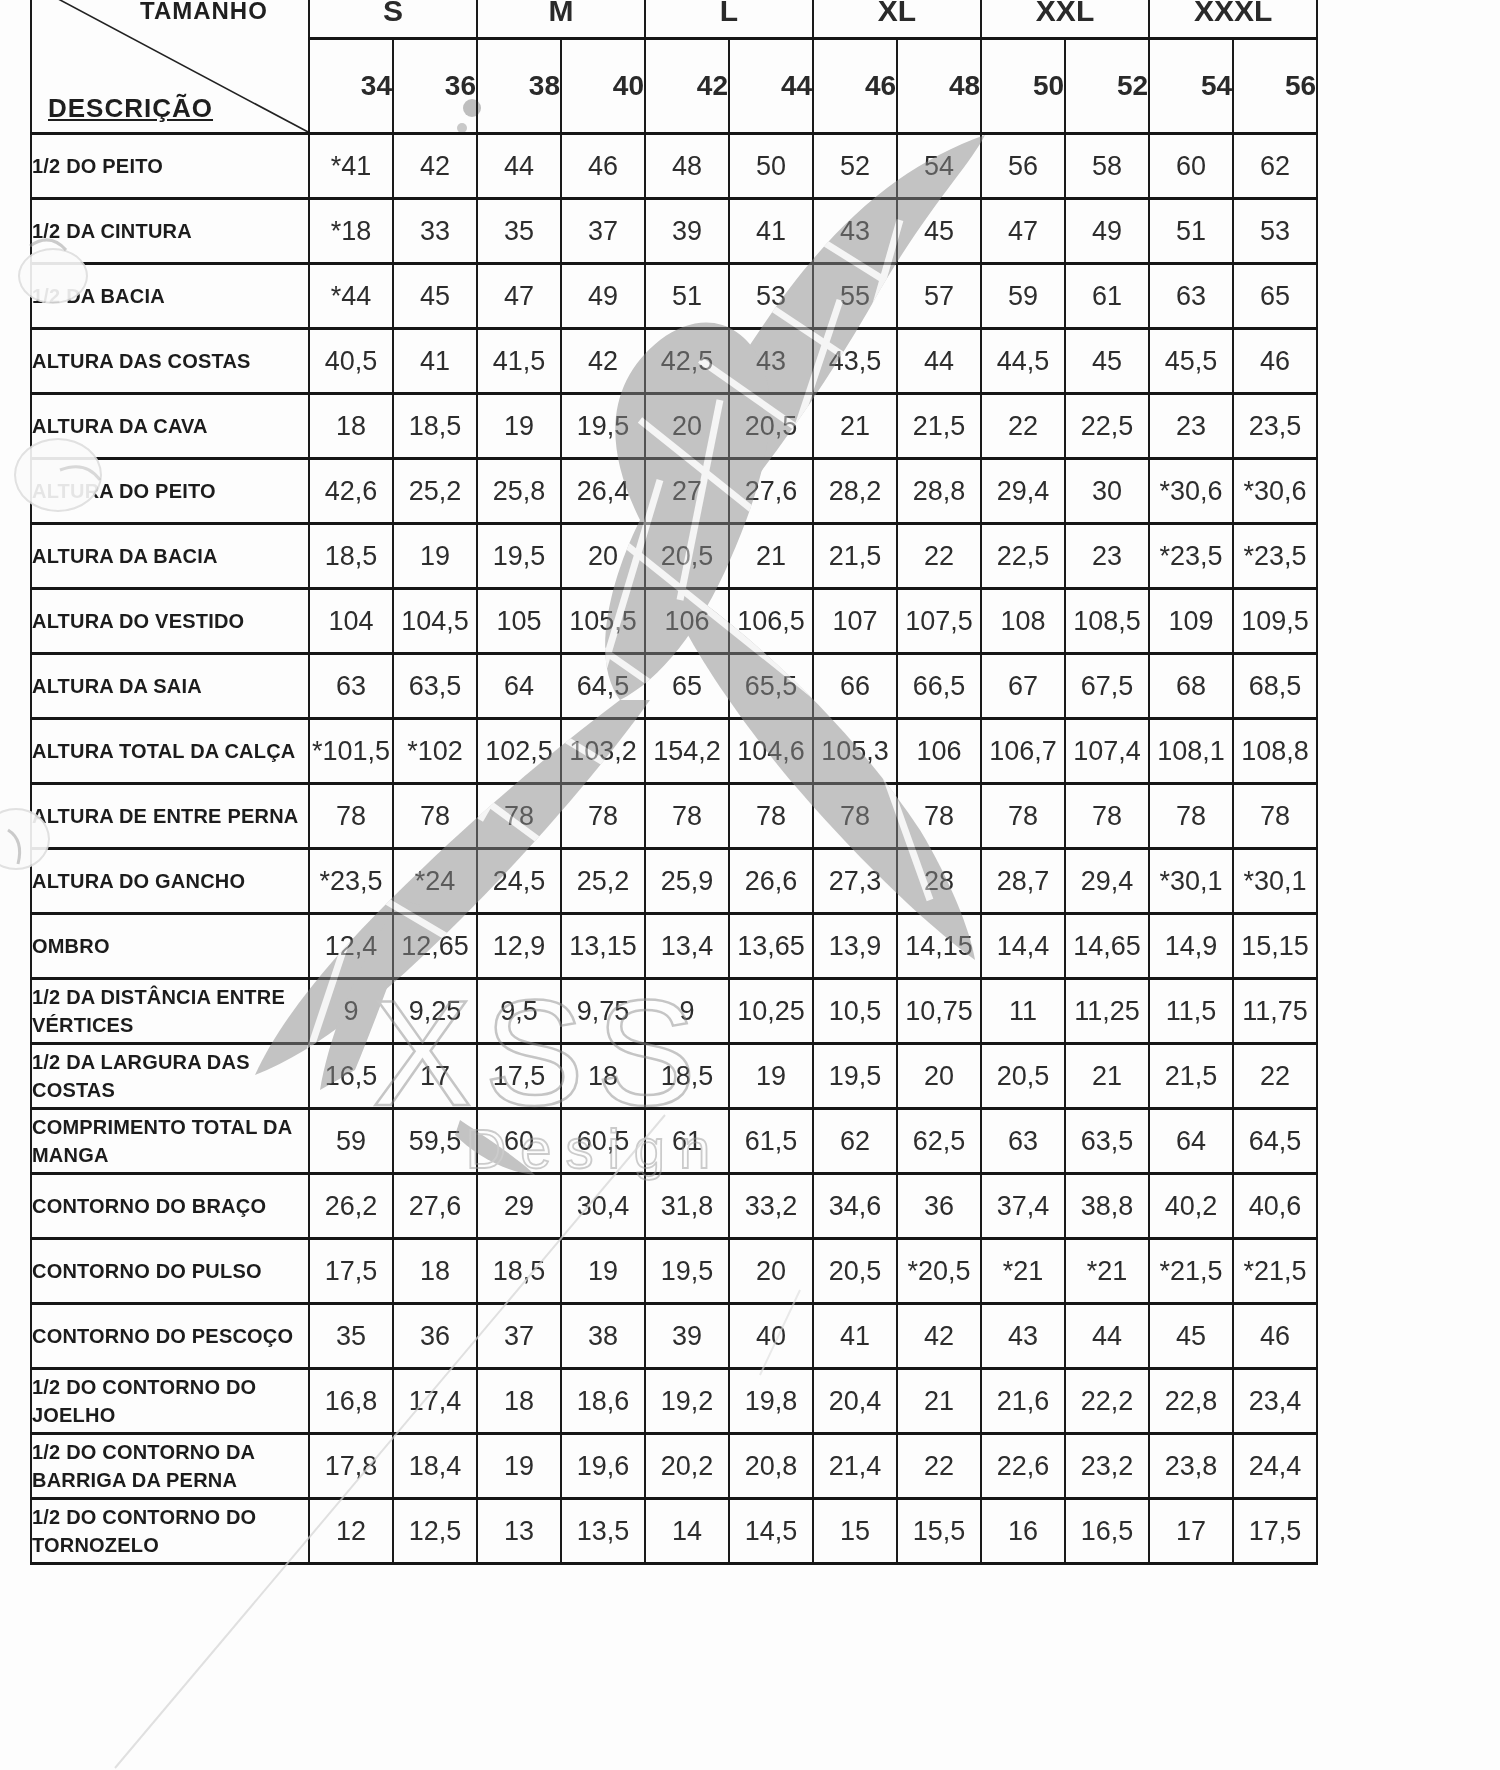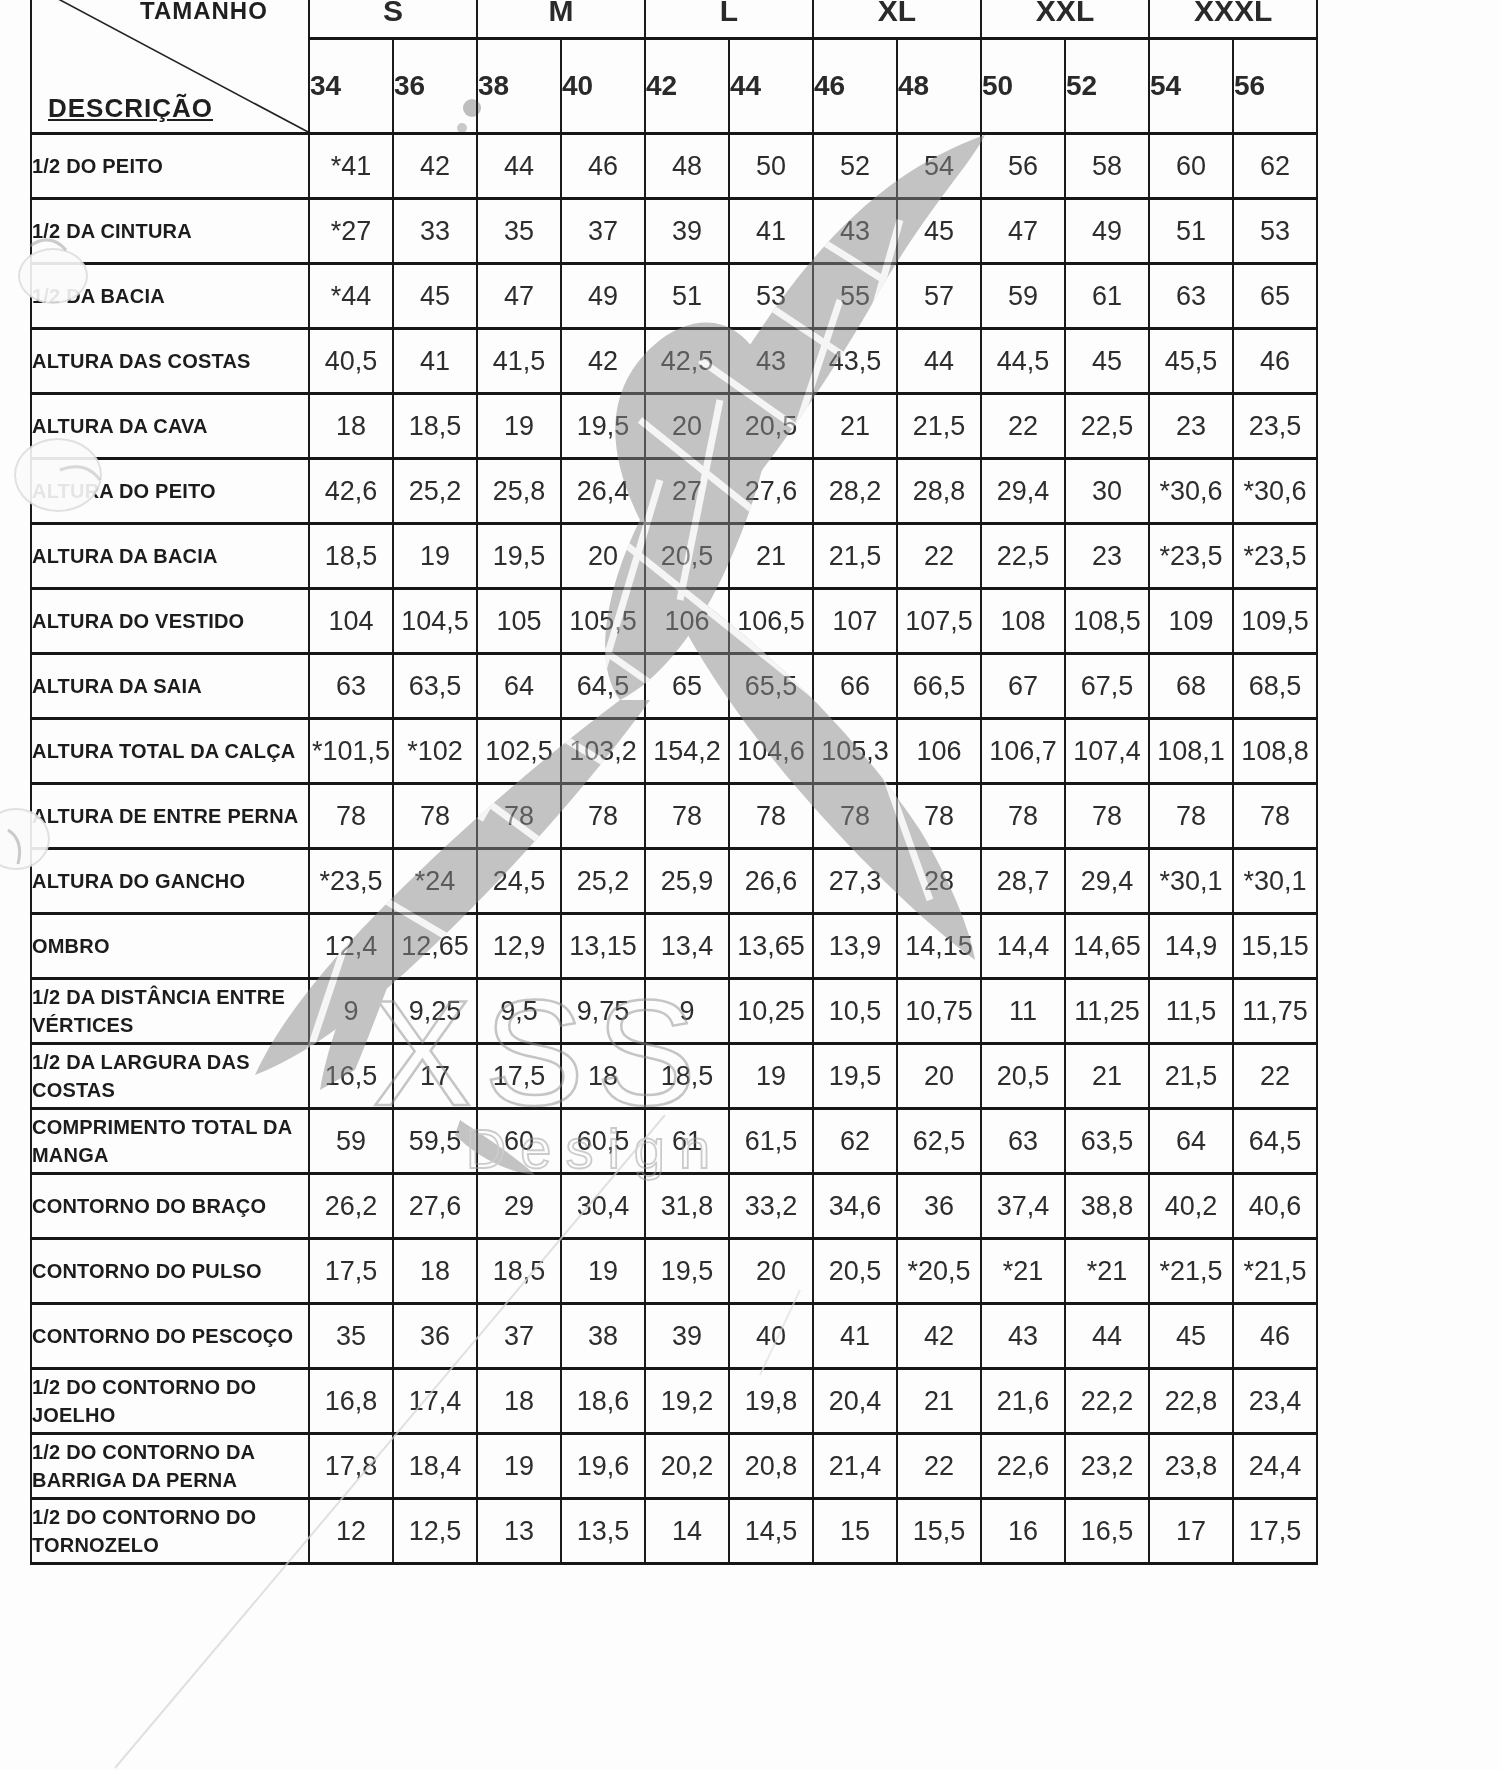--- a/index.html
+++ b/index.html
@@ -13,21 +13,21 @@
     position:absolute; left:30px; top:-18px; z-index:1;
     border-collapse:collapse; table-layout:fixed; width:1286px;
     background:transparent;
   }
   .size-chart th, .size-chart td {
     border-left:2px solid #1a1a1a; border-right:2px solid #1a1a1a;
     border-top:3px solid #171717; border-bottom:3px solid #171717;
     padding:0; vertical-align:middle;
   }
   .group-cell { height:52px; font-size:30px; font-weight:bold; text-align:center; color:#2a2a2a; }
-  .num-cell   { height:92px; font-size:28px; font-weight:bold; text-align:left; color:#2a2a2a; }
+  .num-cell   { height:92px; font-size:28px; font-weight:bold; text-align:right; color:#2a2a2a; }
   .corner-cell { position:relative; padding:0; }
   .corner-cell .diag { position:absolute; left:0; top:0; width:100%; height:100%; }
   .corner-top {
     position:absolute; top:12px; left:108px;
     font-size:24px; font-weight:bold; letter-spacing:1px;
   }
   .corner-bottom {
     position:absolute; bottom:8px; left:16px;
     font-size:26px; font-weight:bold; letter-spacing:1px;text-decoration:underline;
   }
@@ -110,21 +110,21 @@
           <td class="value-cell">50</td>
           <td class="value-cell">52</td>
           <td class="value-cell">54</td>
           <td class="value-cell">56</td>
           <td class="value-cell">58</td>
           <td class="value-cell">60</td>
           <td class="value-cell">62</td>
         </tr>
         <tr>
           <th class="row-label">1/2 DA CINTURA</th>
-          <td class="value-cell">*27</td>
+          <td class="value-cell">*18</td>
           <td class="value-cell">33</td>
           <td class="value-cell">35</td>
           <td class="value-cell">37</td>
           <td class="value-cell">39</td>
           <td class="value-cell">41</td>
           <td class="value-cell">43</td>
           <td class="value-cell">45</td>
           <td class="value-cell">47</td>
           <td class="value-cell">49</td>
           <td class="value-cell">51</td>

